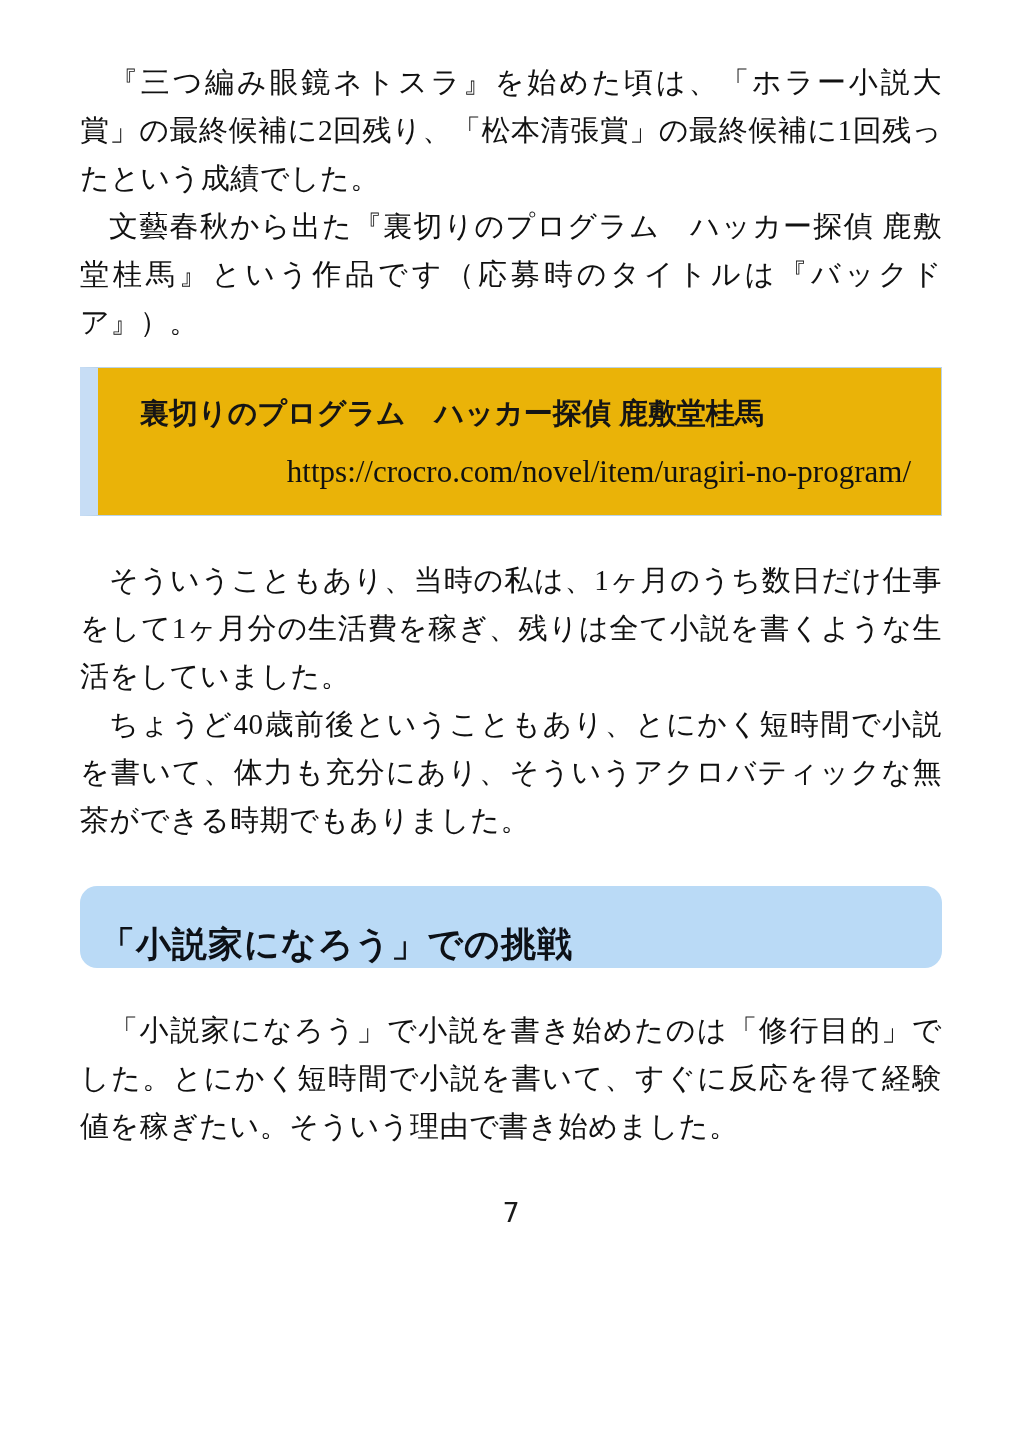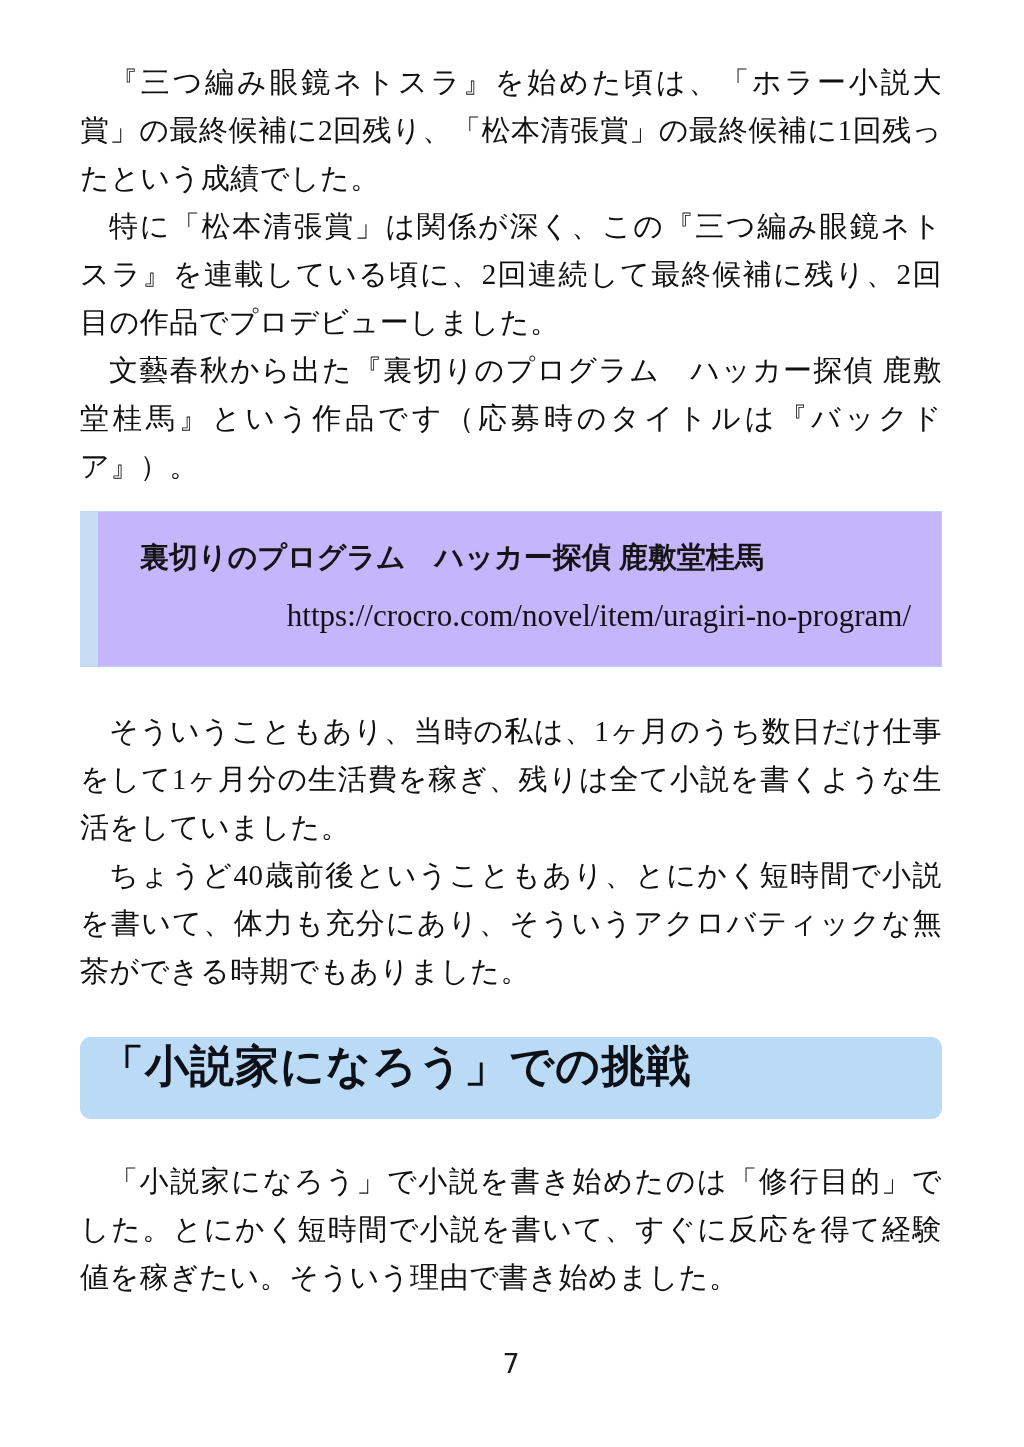--- a/index.html
+++ b/index.html
@@ -27,24 +27,24 @@
     font-size: 29px;
     line-height: 48px;
     text-indent: 1em;
     text-align: justify;
     letter-spacing: 0.5px;
   }
   
   .callout {
     box-sizing: border-box;
     margin: 21px 0 40px 0;
-    background: #c4b5fd;
+    background: #eab308;
     border: 1px solid #b9d3ea;
     border-left: 18px solid #c7ddf5;
-    padding: 27px 30px 32px 42px;
+    padding: 27px 30px 25px 42px;
   }
   .callout-title {
     font-family: "Liberation Sans", "DejaVu Sans", sans-serif;
     font-weight: bold;
     font-size: 29px;
     line-height: 36px;
     color: #151515;
     margin: 0 0 23px 0;
   }
   .callout-url {
@@ -55,44 +55,43 @@
     margin: 0;
     word-break: break-all;
     text-align: right;
   }
   
   .section-heading {
     box-sizing: border-box;
     margin: 42px 0 38px 0;
     height: 82px;
     background: var(--heading_bg, #badaf6);
-    border-radius: 11px;
+    border-radius: 17px;
     display: flex;
-    align-items: flex-start;
+    align-items: flex-end;
     padding-left: 20px;
-    font-size: 44px;
+    font-size: 35px;
     font-weight: bold;
     color: #0d1117;
     letter-spacing: 1px;
   }
   .page-number {
     margin-top: 47px;
     text-align: center;
     font-family: "DejaVu Sans", "Liberation Sans", sans-serif;
     font-size: 27px;
     color: #1a1a1a;
   }
 </style>
 </head>
 <body>
 
 <div class="page">
 
   <p class="para">『三つ編み眼鏡ネトスラ』を始めた頃は、「ホラー小説大賞」の最終候補に2回残り、「松本清張賞」の最終候補に1回残ったという成績でした。</p>
-  <p class="para">特に「松本清張賞」は関係が深く、この『三つ編み眼鏡ネトスラ』を連載している頃に、2回連続して最終候補に残り、2回目の作品でプロデビューしました。</p>
   <p class="para">文藝春秋から出た『裏切りのプログラム　ハッカー探偵 鹿敷堂桂馬』という作品です（応募時のタイトルは『バックドア』）。</p>
 
   <div class="callout">
     <p class="callout-title">裏切りのプログラム　ハッカー探偵 鹿敷堂桂馬</p>
     <p class="callout-url">https://crocro.com/novel/item/uragiri-no-program/</p>
   </div>
 
   <p class="para">そういうこともあり、当時の私は、1ヶ月のうち数日だけ仕事をして1ヶ月分の生活費を稼ぎ、残りは全て小説を書くような生活をしていました。</p>
   <p class="para">ちょうど40歳前後ということもあり、とにかく短時間で小説を書いて、体力も充分にあり、そういうアクロバティックな無茶ができる時期でもありました。</p>
 

